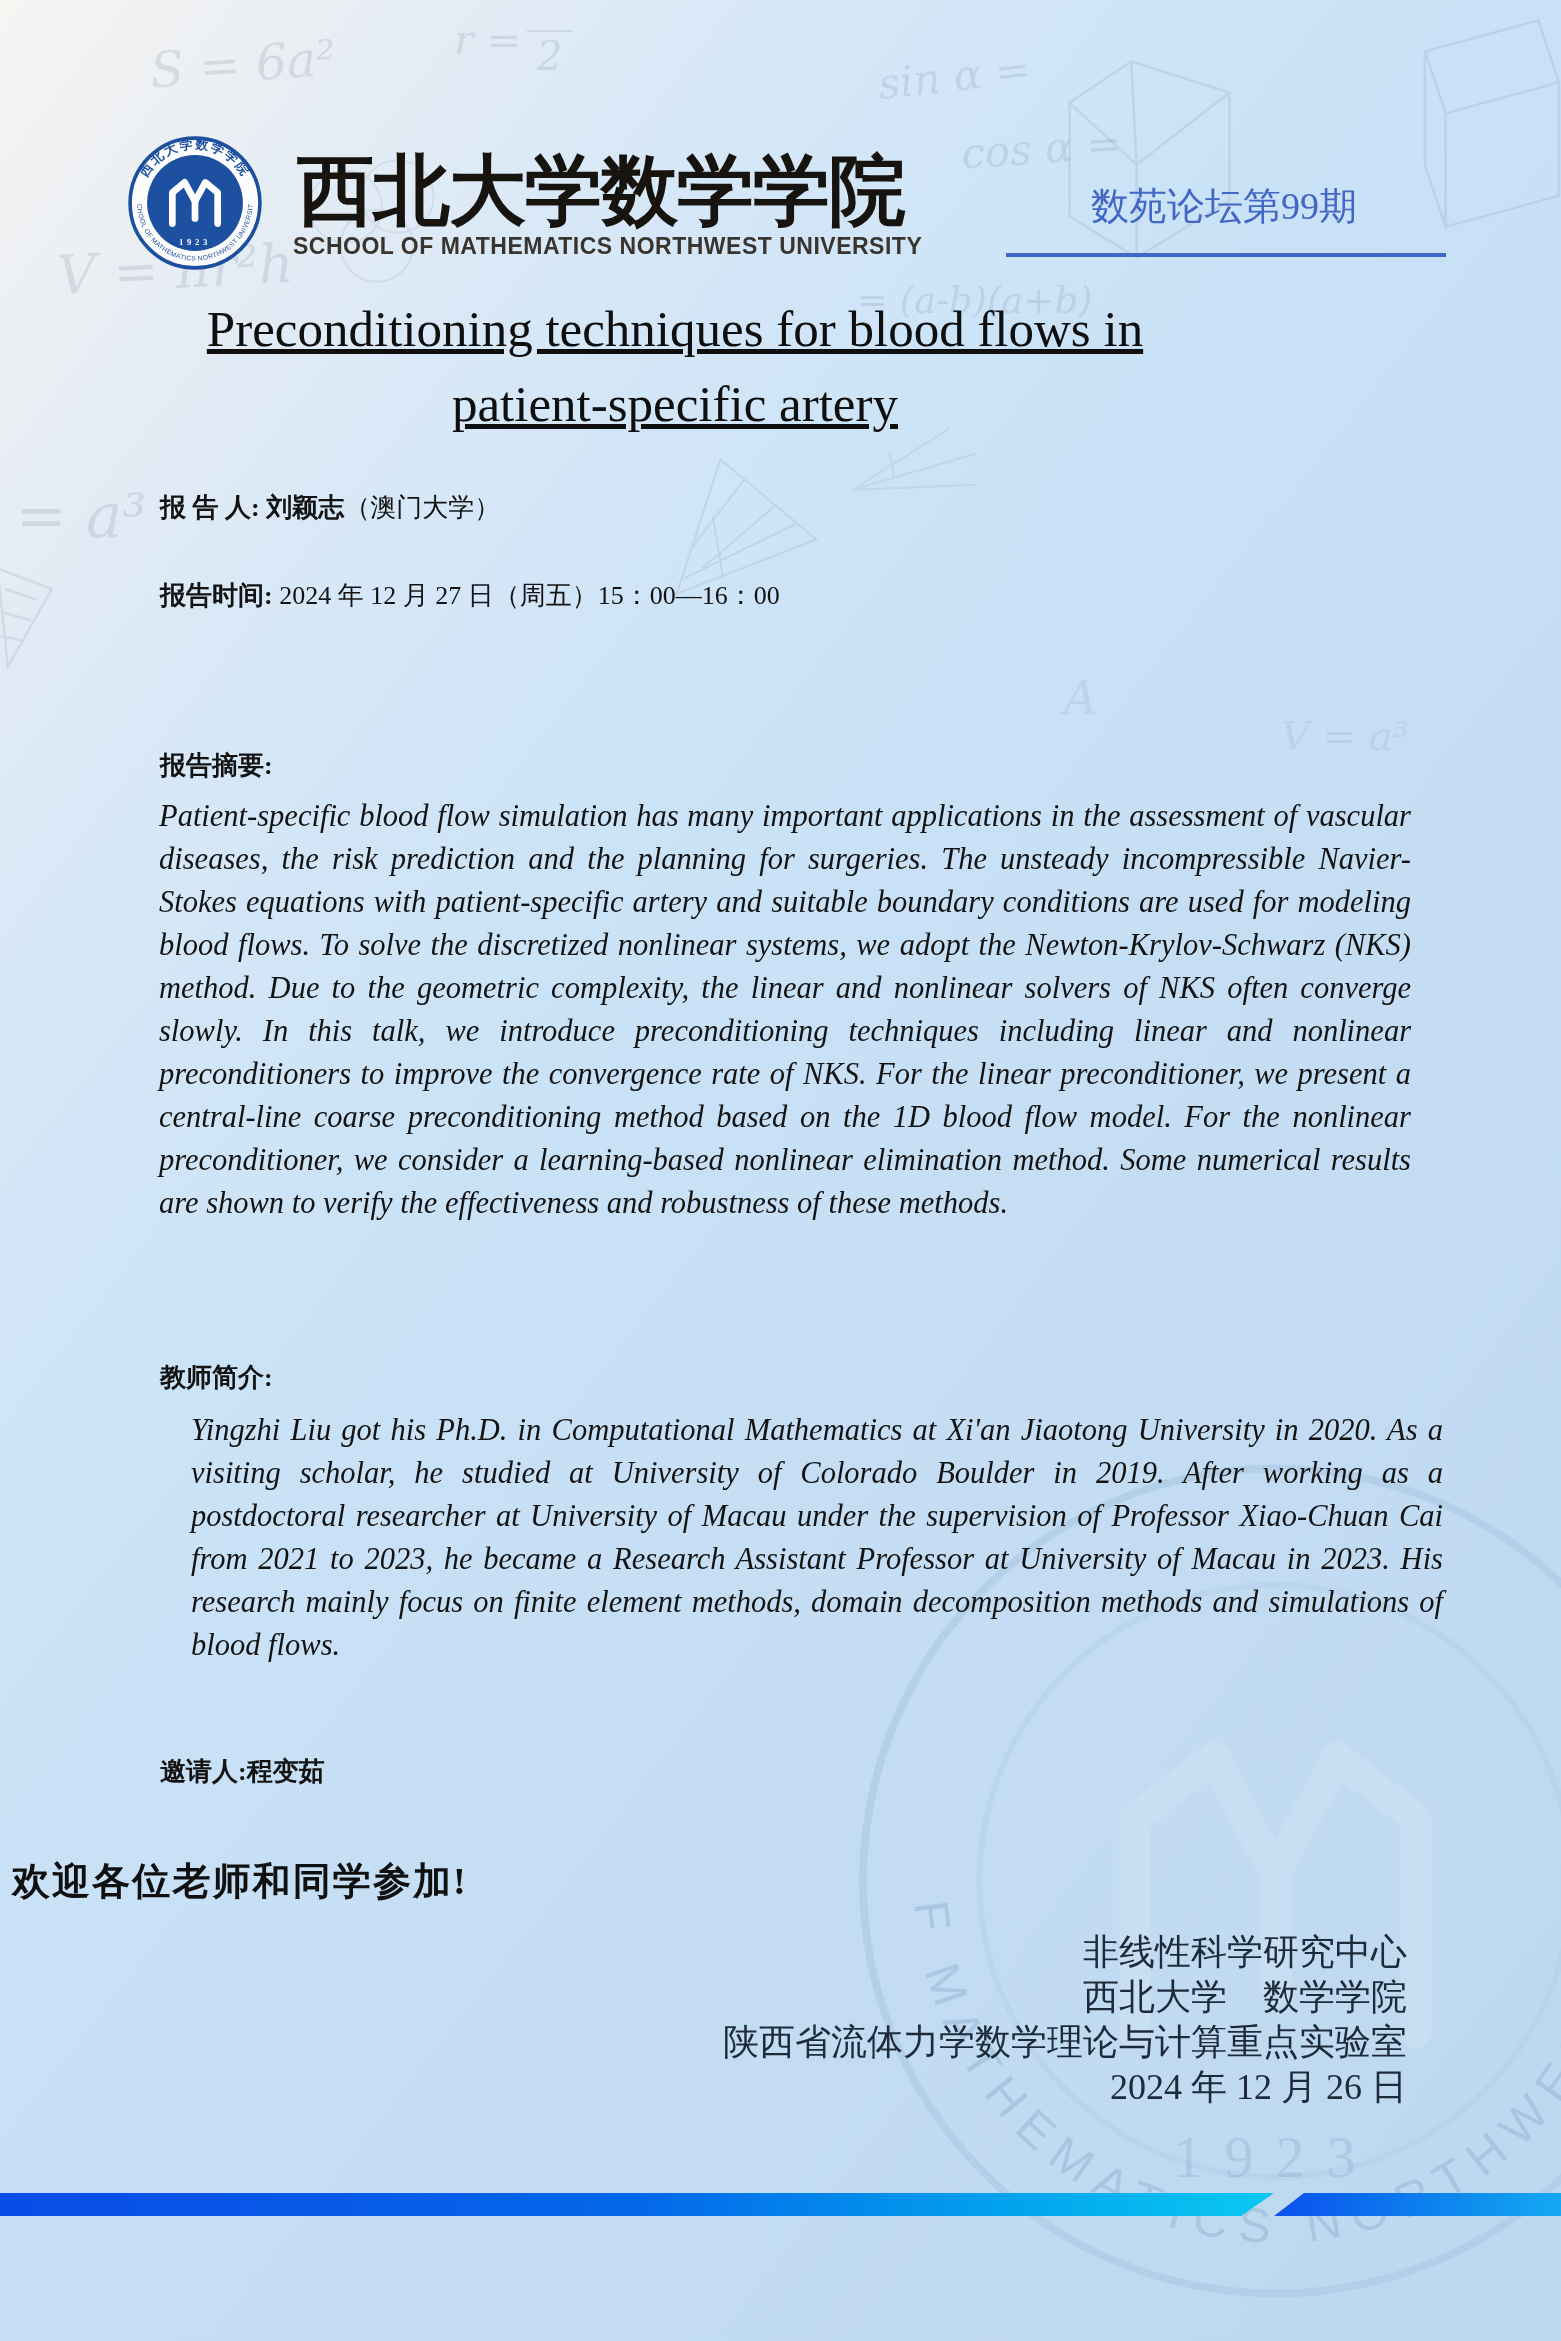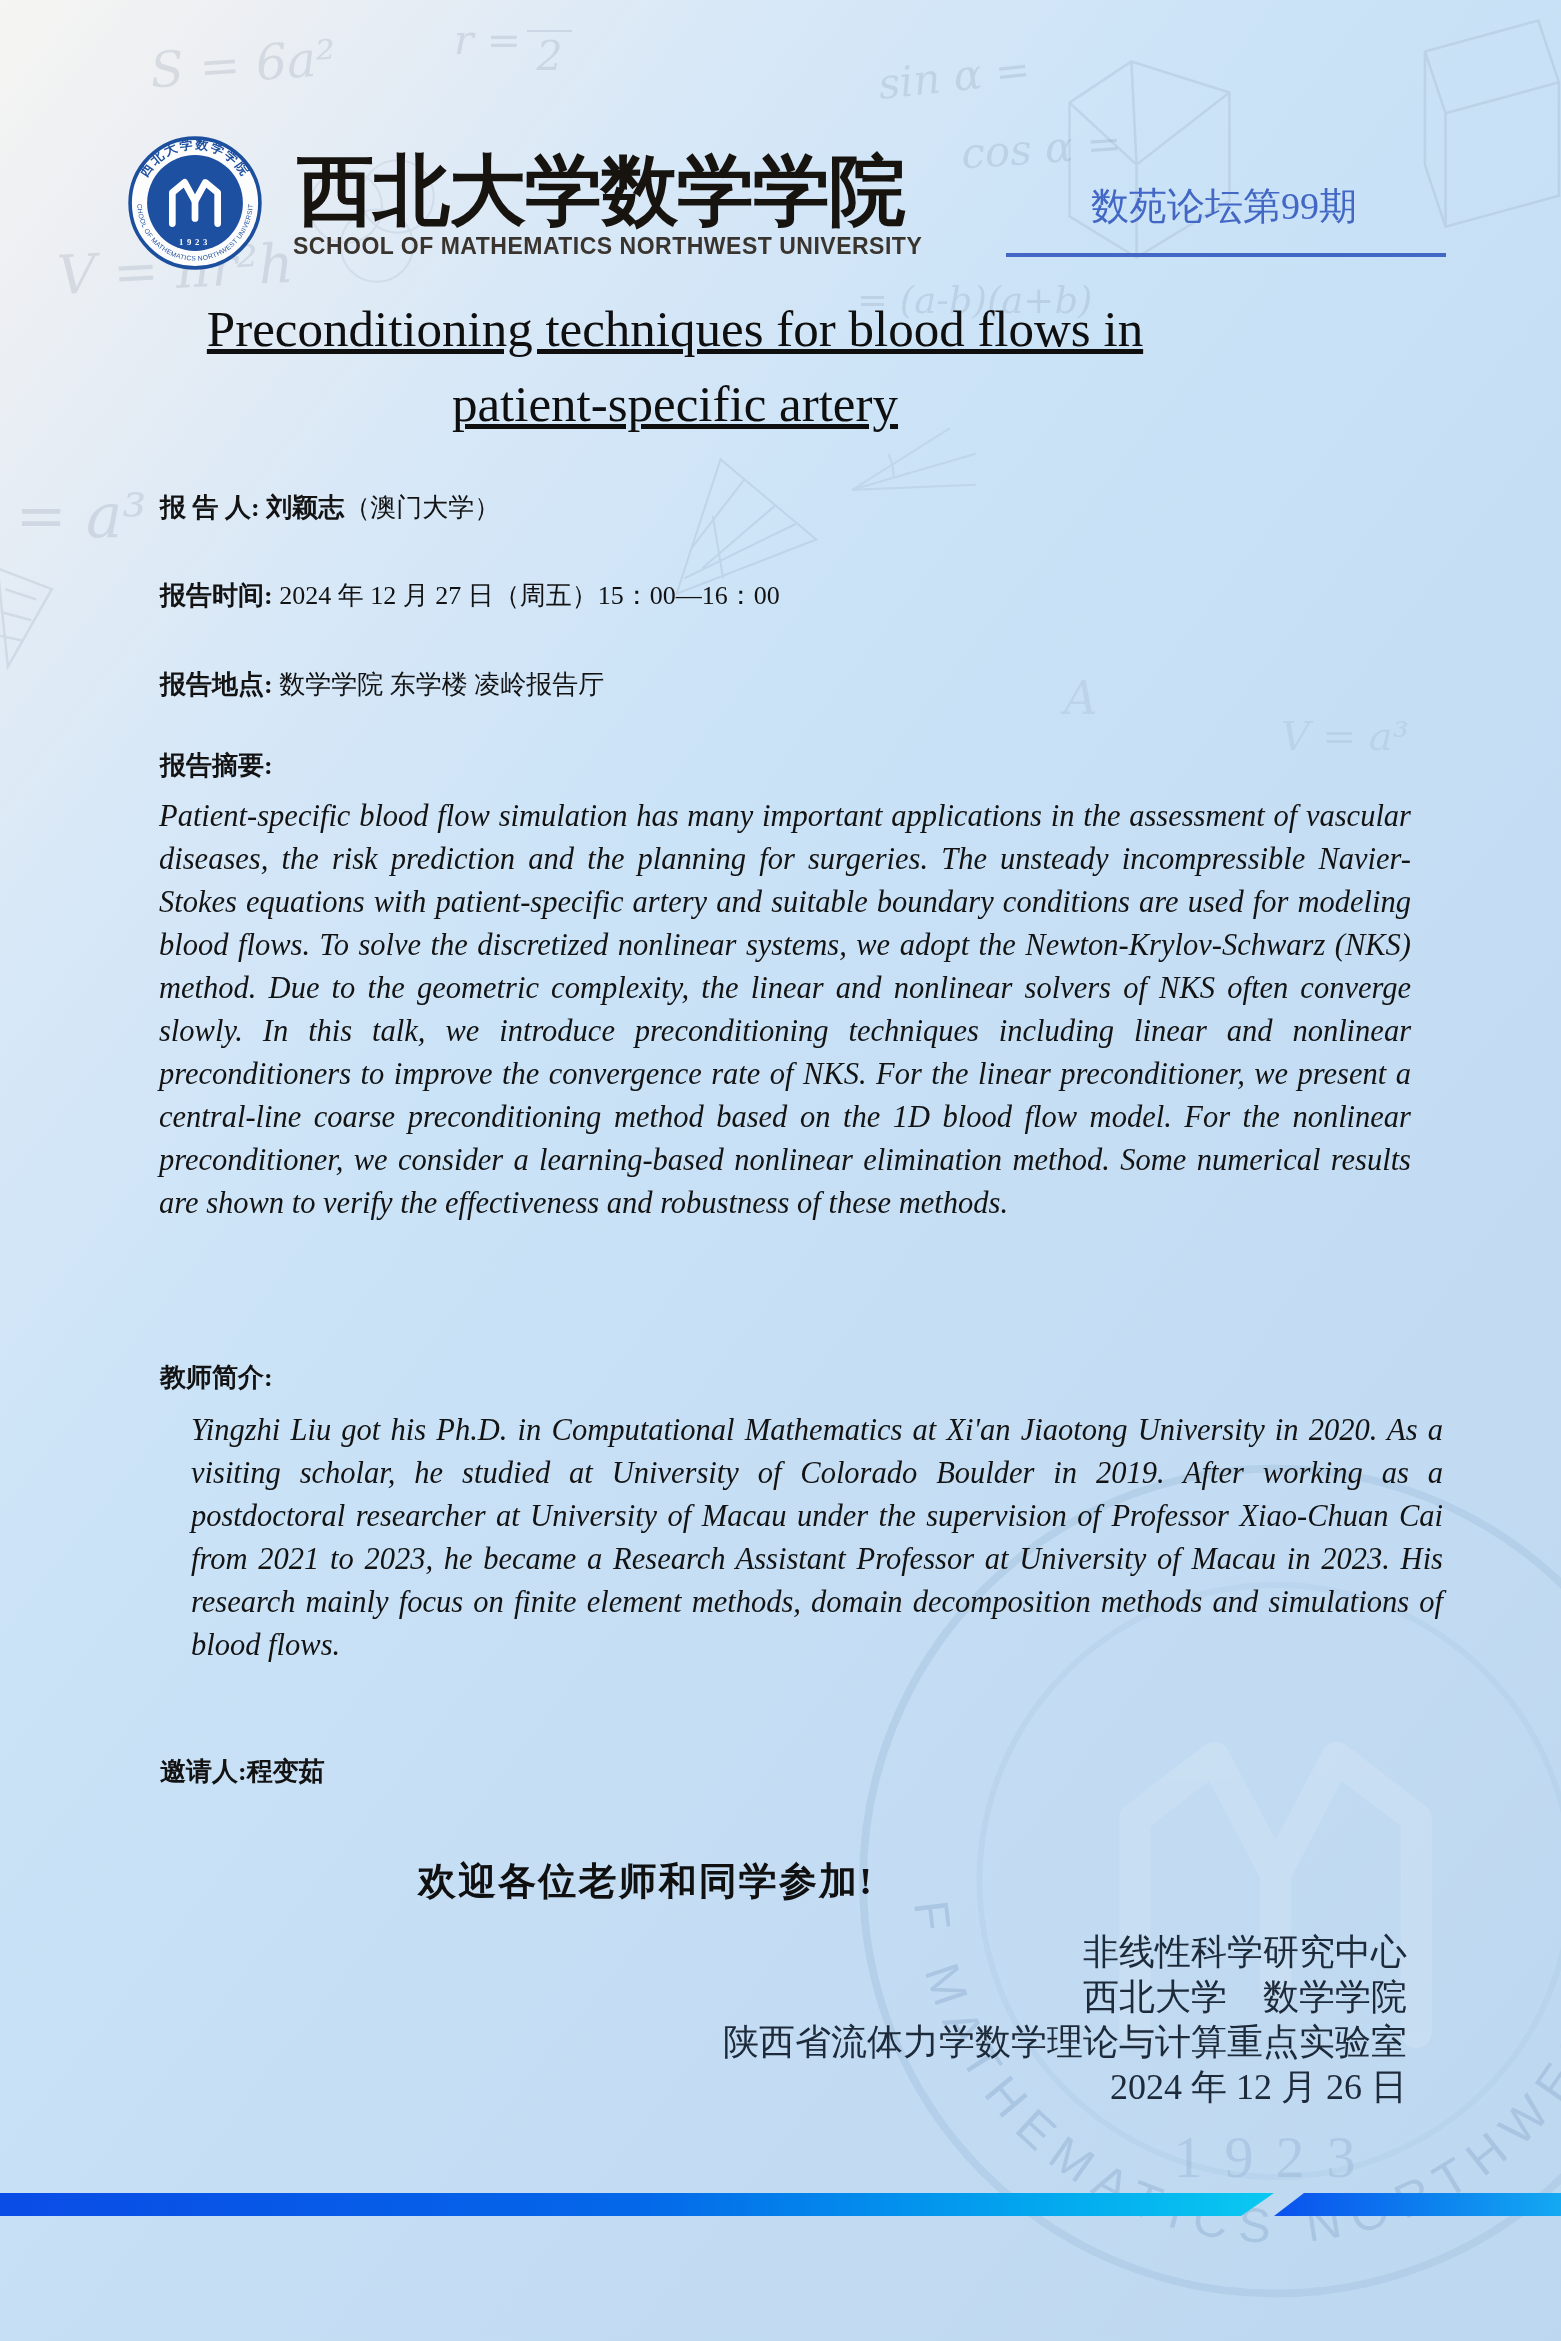--- a/index.html
+++ b/index.html
@@ -29,21 +29,21 @@
   #row-speaker{top:490px;}
   #row-time{top:578px;}
   #row-venue{top:667px;}
   #abstract-label{top:748px;}
   #bio-label{top:1360px;}
   #row-inviter{top:1754px;font-weight:700;}
   .para{position:absolute;left:159px;width:1252px;text-align:justify;font-size:30.5px;line-height:43px;color:#131313;font-style:italic;}
   #abstract-text{top:795px;}
   #bio-text{top:1409px;margin-left:32px;}
   
-  #welcome{left:0;top:1856px;width:1292px;text-align:center;font-size:38px;font-weight:700;letter-spacing:2.1px;color:#101010;}
+  #welcome{left:12px;top:1856px;width:1292px;text-align:left;font-size:38px;font-weight:700;letter-spacing:2.1px;color:#101010;}
   #footer{right:155px;top:1930px;text-align:right;font-size:36px;line-height:45px;color:#1d2a3a;}
   
   #bar-left{left:0;top:2193px;width:1274px;height:23px;
     clip-path:polygon(0 0,100% 0,calc(100% - 33px) 100%,0 100%);
     background:linear-gradient(90deg,#0a4ce6 0%,#0467e9 50%,#02a8ee 82%,#0ac9f1 100%);}
   #bar-right{left:1274px;top:2193px;width:288px;height:23px;
     clip-path:polygon(30px 0,100% 0,100% 100%,0 100%);
     background:linear-gradient(90deg,#0b51ee 0%,#0d86ee 60%,#14a9f2 100%);}
   
   #watermark{left:785px;top:1420px;}
@@ -149,24 +149,20 @@
   </div>
 
   <div id="row-speaker" class="info-row">
     <span class="lbl">报 告 人:</span>
     <span class="lbl">刘颖志</span><span>（澳门大学）</span>
   </div>
   <div id="row-time" class="info-row">
     <span class="lbl">报告时间:</span>
     <span class="val-serif">2024 年 12 月 27 日（周五）15：00—16：00</span>
   </div>
-  <div id="row-venue" class="info-row">
-    <span class="lbl">报告地点:</span>
-    <span>数学学院 东学楼 凌岭报告厅</span>
-  </div>
 
   <div id="abstract-label" class="info-row lbl">报告摘要:</div>
   <div id="abstract-text" class="para">Patient-specific blood flow simulation has many important applications in the assessment of vascular diseases, the risk prediction and the planning for surgeries. The unsteady incompressible Navier-Stokes equations with patient-specific artery and suitable boundary conditions are used for modeling blood flows. To solve the discretized nonlinear systems, we adopt the Newton-Krylov-Schwarz (NKS) method. Due to the geometric complexity, the linear and nonlinear solvers of NKS often converge slowly. In this talk, we introduce preconditioning techniques including linear and nonlinear preconditioners to improve the convergence rate of NKS. For the linear preconditioner, we present a central-line coarse preconditioning method based on the 1D blood flow model. For the nonlinear preconditioner, we consider a learning-based nonlinear elimination method. Some numerical results are shown to verify the effectiveness and robustness of these methods.</div>
 
   <div id="bio-label" class="info-row lbl">教师简介:</div>
   <div id="bio-text" class="para">Yingzhi Liu got his Ph.D. in Computational Mathematics at Xi'an Jiaotong University in 2020. As a visiting scholar, he studied at University of Colorado Boulder in 2019. After working as a postdoctoral researcher at University of Macau under the supervision of Professor Xiao-Chuan Cai from 2021 to 2023, he became a Research Assistant Professor at University of Macau in 2023. His research mainly focus on finite element methods, domain decomposition methods and simulations of blood flows.</div>
 
   <div id="row-inviter" class="info-row">
     <span>邀请人:</span><span>程变茹</span>
   </div>

